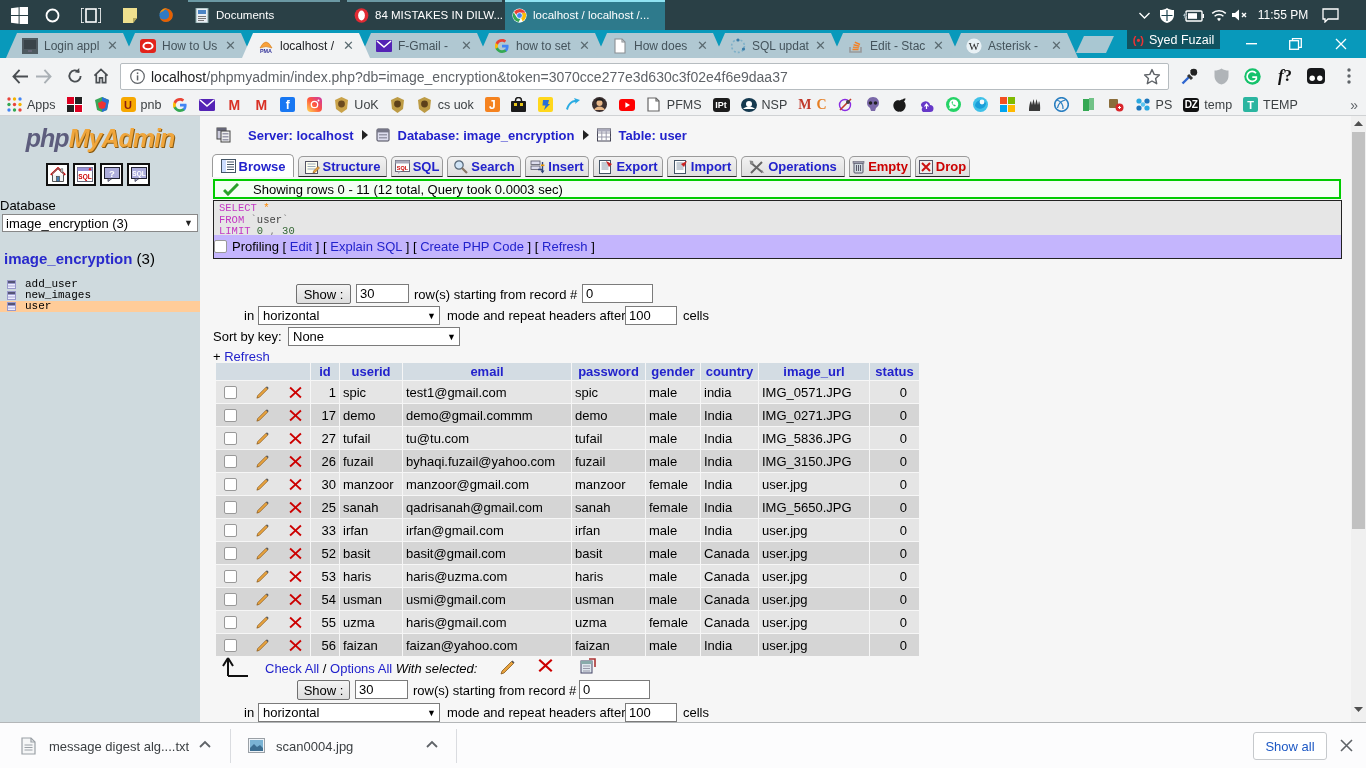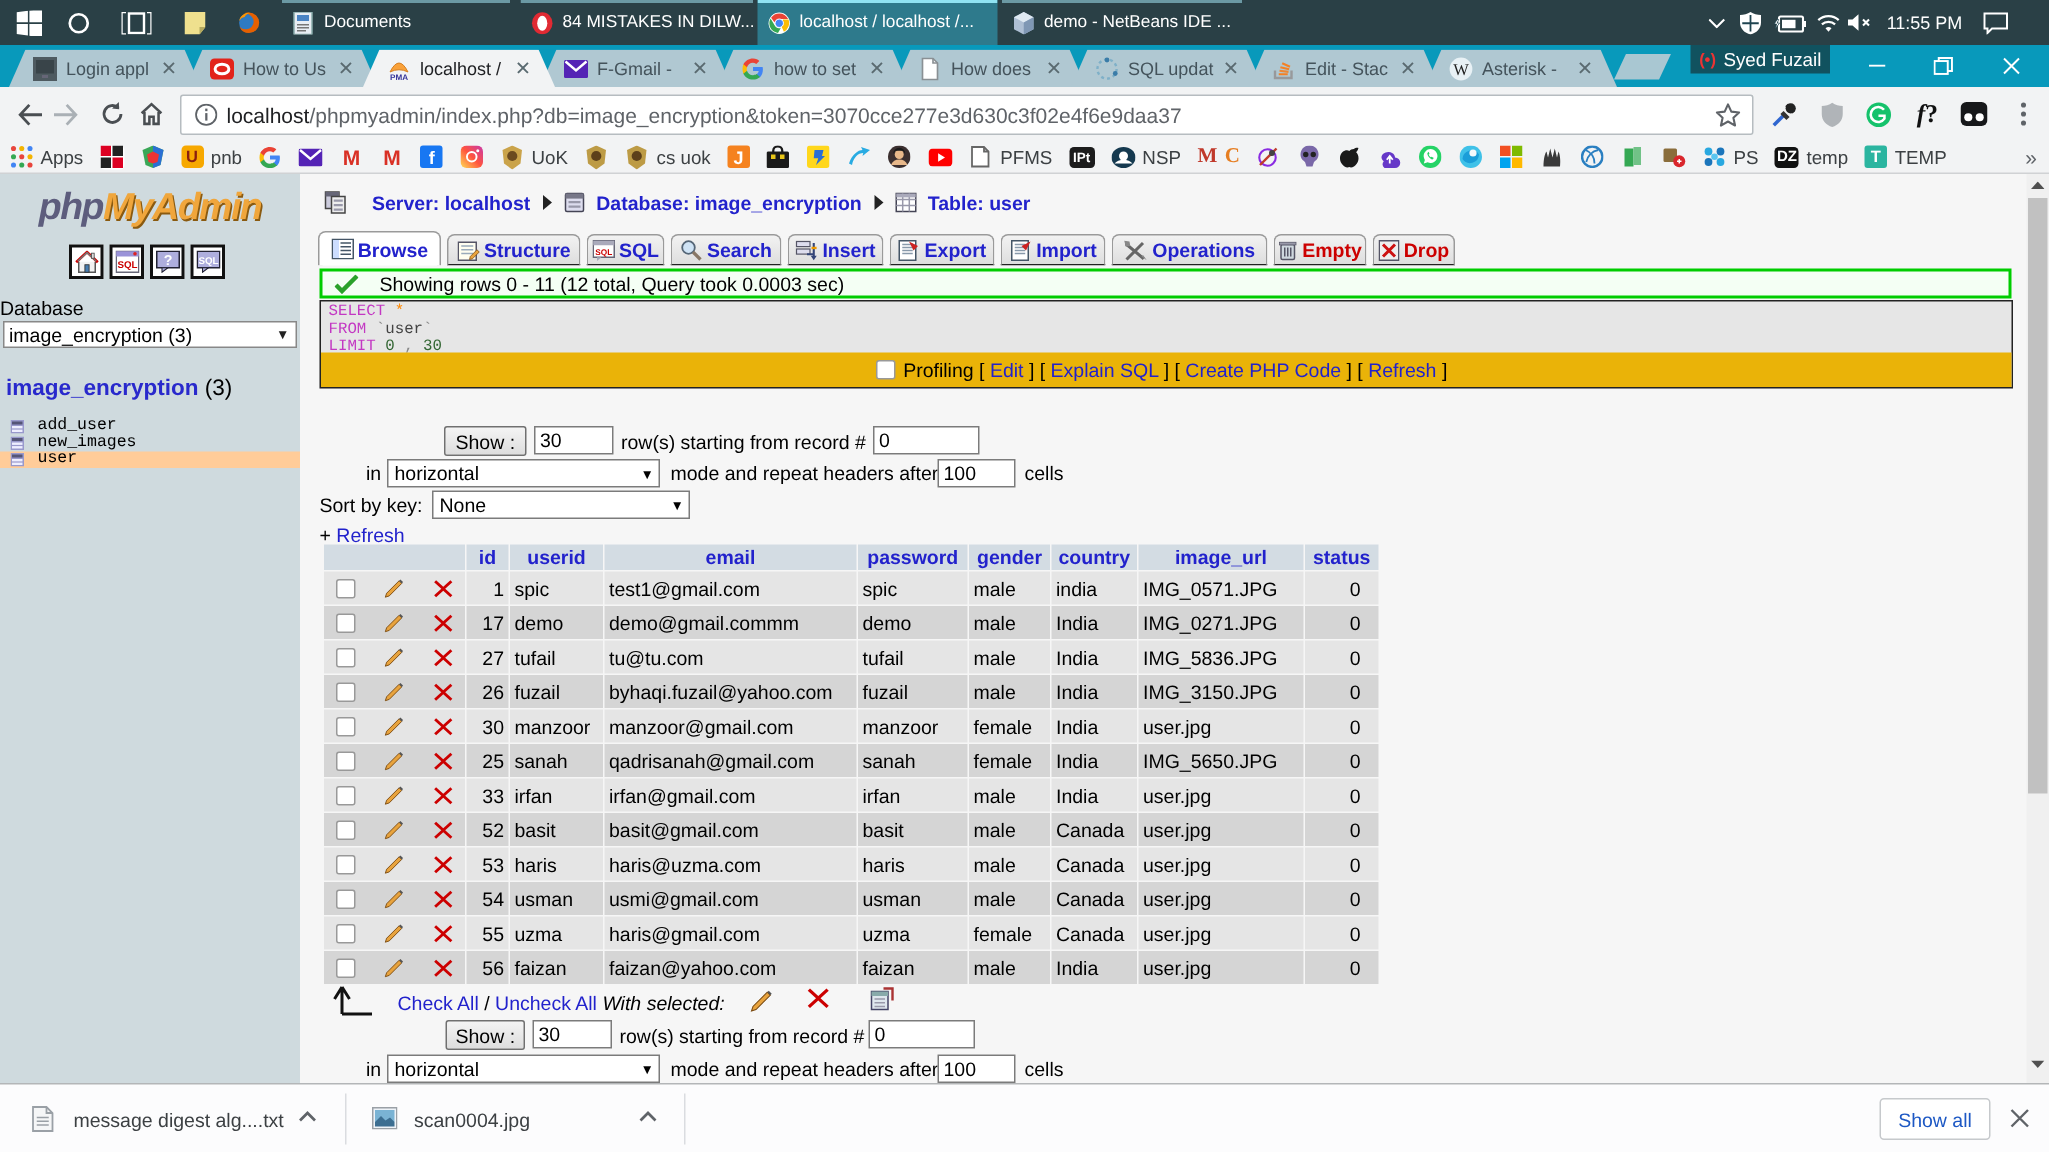--- a/index.html
+++ b/index.html
@@ -114,28 +114,20 @@
     <svg class="ti" viewBox="0 0 16 16">
         <circle cx="8" cy="8" r="7.6" fill="#fff"></circle>
         <path d="M8 1 a7 7 0 0 1 6.3 4 H8 a3.5 3.5 0 0 0 -3.3 2.4 L2.2 4 A7 7 0 0 1 8 1z" fill="#ea4335"></path>
         <path d="M14.6 5.4 a7 7 0 0 1 -3.3 8.6 l-2.2-4.7 a3.5 3.5 0 0 0 1.4-4z" fill="#fbbc05"></path>
         <path d="M1.8 4.6 4.6 9.3 A3.5 3.5 0 0 0 8 11.5 c.4 0 .8-.1 1.1-.2 l-2 3.6 A7 7 0 0 1 1.8 4.6z" fill="#34a853"></path>
         <circle cx="8" cy="8" r="3" fill="#4285f4" stroke="#fff" stroke-width=".7"></circle>
       </svg>
     localhost / localhost /...
   </div>
 
-  <div class="tbtn" style="left:668px;width:160px"><div class="tline"></div>
-    <svg class="ti" viewBox="0 0 15 15">
-        <path d="M7.5 0 14 3.5 14 11.5 7.5 15 1 11.5 1 3.5Z" fill="#aebfd4"></path>
-        <path d="M7.5 0 14 3.5 7.5 7 1 3.5Z" fill="#dfe9f2"></path>
-        <path d="M7.5 7 14 3.5 14 11.5 7.5 15Z" fill="#7f97b4"></path>
-      </svg>
-    demo - NetBeans IDE ...
-  </div>
 
   <div class="tbico" style="left:1136px;width:16px">
       <svg width="11" height="7" viewBox="0 0 11 7">
         <path d="M0.5 1 5.5 6 10.5 1" stroke="#fff" stroke-width="1.4" fill="none"></path>
       </svg>
     </div>
   <div class="tbico" style="left:1159px;width:16px">
       <svg width="14" height="15" viewBox="0 0 14 15">
         <path d="M7 0 C9 1.4 11.5 2 14 2 V7 C14 11 11 14 7 15 C3 14 0 11 0 7 V2 C2.5 2 5 1.4 7 0Z" fill="#fff"></path>
         <path d="M7 2 V13 M1.5 7.5 H12.5" stroke="#1f4450" stroke-width="1.2"></path>
@@ -799,21 +791,21 @@
       <svg style="margin-left:8px" width="16" height="13" viewBox="0 0 16 13">
           <path d="M1 7 5 11 15 1" stroke="#2aa12a" stroke-width="3" fill="none"></path>
         </svg>
       <span style="margin-left:14px">Showing rows 0 - 11 (12 total, Query took 0.0003 sec)</span>
     </div>
 
     <div class="ab" style="left:13px;top:84px;width:1129px;height:59px;border:1px solid #222;background:#e6e6e6">
       <div style="padding:2px 0 0 5px;font-family:'Liberation Mono',monospace;font-size:10.5px;line-height:11.5px;white-space:pre"><span style="color:#c338c3">SELECT</span> <span style="color:#f80">*</span>
 <span style="color:#c338c3">FROM</span> <span style="color:#888">`</span><span style="color:#444">user</span><span style="color:#888">`</span>
 <span style="color:#c338c3">LIMIT</span> <span style="color:#363">0</span> <span style="color:#888">,</span> <span style="color:#363">30</span></div>
-      <div style="position:absolute;left:0;bottom:0;width:100%;height:23px;background:#eab308;display:flex;align-items:center;justify-content:center;padding-right:6px">
+      <div style="position:absolute;left:0;bottom:0;width:100%;height:23px;background:#c4b5fd;display:flex;align-items:center;justify-content:flex-start;padding-right:6px">
         <span class="cb13"></span>
           <span style="margin-left:5px">Profiling [ <a class="pml">Edit</a> ] [ <a class="pml">Explain SQL</a> ] [ <a class="pml">Create PHP Code</a> ] [ <a class="pml">Refresh</a> ]</span>
       </div>
     </div>
 
     <div class="btn" style="left:96px;top:168px;width:55px">Show :</div>
     <div class="inp" style="left:156px;top:168px;width:53px">30</div>
     <div class="ab" style="left:214px;top:171px">row(s) starting from record # </div>
     <div class="inp" style="left:382px;top:168px;width:71px">0</div>
     <div class="ab" style="left:44px;top:192px">in</div>
@@ -1115,21 +1107,21 @@
               <td style="text-align:right;padding-right:12px">0</td>
             </tr>
       </tbody>
         </table>
     </div>
 
     <div class="ab" style="left:20px;top:538px"><svg width="30" height="24" viewBox="0 0 30 24">
           <path d="M8 22 L8 4 M8 4 L3 12 M8 4 L13 12" stroke="#111" stroke-width="2" fill="none"></path>
           <path d="M8 22 L28 22" stroke="#111" stroke-width="2"></path>
         </svg></div>
-    <div class="ab" style="left:65px;top:545px"><a class="pml">Check All</a> / <a class="pml">Uncheck All</a> <i>With selected:</i></div>
+    <div class="ab" style="left:65px;top:545px"><a class="pml">Check All</a> / <a class="pml">Options All</a> <i>With selected:</i></div>
     <div class="ab" style="left:300px;top:543px"><svg width="16" height="16" viewBox="0 0 16 16">
           <path d="M1 15 L4 14 13.5 4.5 11.5 2.5 2 12Z" fill="#e8a33d" stroke="#7a4a10" stroke-width=".7"></path>
           <path d="M11.5 2.5 L12.5 1.5 14.5 3.5 13.5 4.5" fill="#555"></path>
         </svg></div>
     <div class="ab" style="left:338px;top:542px"><svg width="15" height="15" viewBox="0 0 15 15">
           <path d="M2 1 7.5 6 13 1 14.5 2.5 9 7.5 14.5 12.5 13 14 7.5 9 2 14 0.5 12.5 6 7.5 0.5 2.5Z" fill="#c00"></path>
         </svg></div>
     <div class="ab" style="left:380px;top:542px"><svg width="16" height="16" viewBox="0 0 16 16">
           <rect x="1" y="3" width="11" height="12" fill="#dfe7ee" stroke="#446"></rect>
           <rect x="1" y="3" width="11" height="3" fill="#8aa"></rect>

